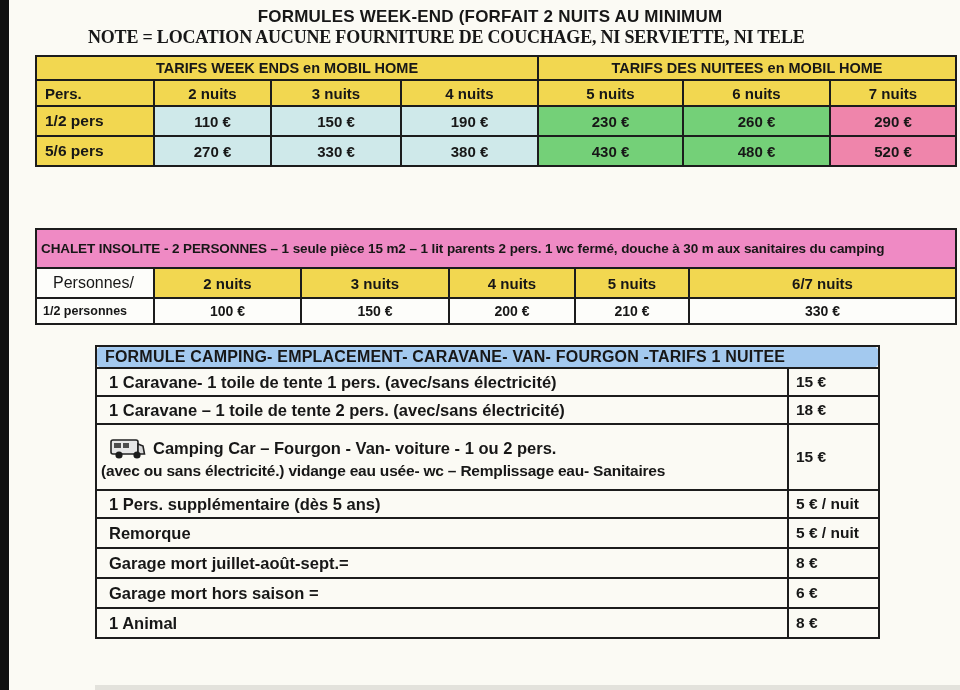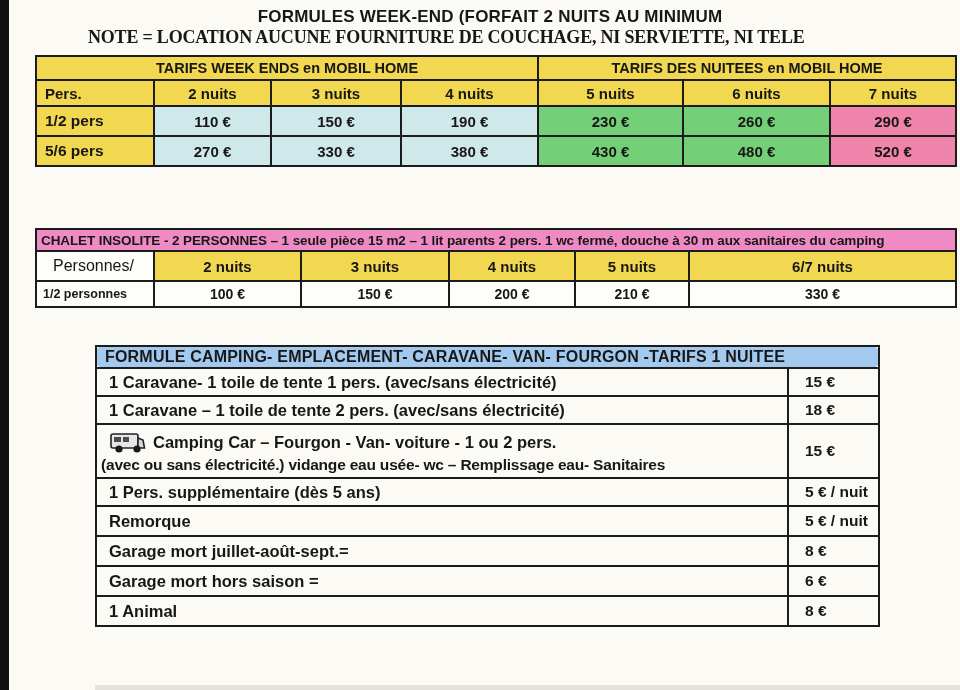--- a/index.html
+++ b/index.html
@@ -47,21 +47,21 @@
   .t2 .banner{text-align:left;font-size:13.5px;padding:0 4px;letter-spacing:-.1px;}
   .t2 .persheader{text-align:left;padding-left:16px;font-weight:normal;font-size:16px;}
   .t2 .colh{text-align:center;font-size:15px;}
   .t2 .rowlabel{text-align:left;padding-left:6px;font-size:12.5px;}
   .t2 .price2{text-align:center;font-size:14px;}
 
   
   .t3{left:95px;top:345px;width:783px;}
   .t3 .hdr{text-align:left;font-size:16px;padding-left:8px;letter-spacing:.2px;}
   .t3 .lbl{text-align:left;padding-left:12px;font-size:16.5px;}
-  .t3 .pr{text-align:left;padding-left:16px;font-size:15.5px;}
+  .t3 .pr{text-align:left;padding-left:7px;font-size:15.5px;}
   .t3 .two{white-space:normal;line-height:1.15;padding-left:4px;}
   .t3 .two .line1{display:flex;align-items:center;gap:6px;padding-left:8px;font-size:16.5px;}
   .t3 .two .line2{font-size:15.5px;letter-spacing:-.2px;}
   .camper{flex:0 0 auto;}
 </style>
 </head>
 <body>
 
 <div class="page">
   <div class="scan-edge"></div>
@@ -117,21 +117,21 @@
   <table class="t t2">
     <colgroup>
       <col style="width:118px">
         <col style="width:147px">
         <col style="width:148px">
       <col style="width:126px">
         <col style="width:114px">
         <col style="width:267px">
     </colgroup>
     <tbody>
-        <tr style="height:22px">
+        <tr style="height:39px">
       <td colspan="6" class="pink banner">CHALET INSOLITE - 2 PERSONNES – 1 seule pièce 15 m2 – 1 lit parents 2 pers. 1 wc fermé, douche à 30 m aux sanitaires du camping</td>
     </tr>
     <tr style="height:30px">
       <th class="white persheader">Personnes/</th>
       <th class="yellow colh">2 nuits</th>
       <th class="yellow colh">3 nuits</th>
       <th class="yellow colh">4 nuits</th>
       <th class="yellow colh">5 nuits</th>
       <th class="yellow colh">6/7 nuits</th>
     </tr>
@@ -156,21 +156,21 @@
       <td colspan="2" class="blue hdr">FORMULE CAMPING- EMPLACEMENT- CARAVANE- VAN- FOURGON -TARIFS 1 NUITEE</td>
     </tr>
     <tr style="height:28px">
       <td class="lbl">1 Caravane- 1 toile de tente 1 pers. (avec/sans électricité)</td>
       <td class="pr">15 €</td>
     </tr>
     <tr style="height:28px">
       <td class="lbl">1 Caravane – 1 toile de tente 2 pers. (avec/sans électricité)</td>
       <td class="pr">18 €</td>
     </tr>
-    <tr style="height:54px">
+    <tr style="height:66px">
       <td class="lbl two">
         <div class="line1">
           <svg class="camper" width="38" height="27" viewBox="0 0 38 27">
             <rect x="2" y="5" width="27" height="14" rx="2" fill="#e6e6e6" stroke="#222" stroke-width="1.6"></rect>
             <path d="M29 9 L34 11 L35.5 19 L29 19 Z" fill="#d8d8d8" stroke="#222" stroke-width="1.6"></path>
             <rect x="5" y="8" width="7" height="5" fill="#4c4c4c"></rect>
             <rect x="14" y="8" width="6" height="5" fill="#4c4c4c"></rect>
             <circle cx="10" cy="20" r="3.6" fill="#1b1b1b"></circle>
             <circle cx="28" cy="20" r="3.6" fill="#1b1b1b"></circle>
           </svg>

